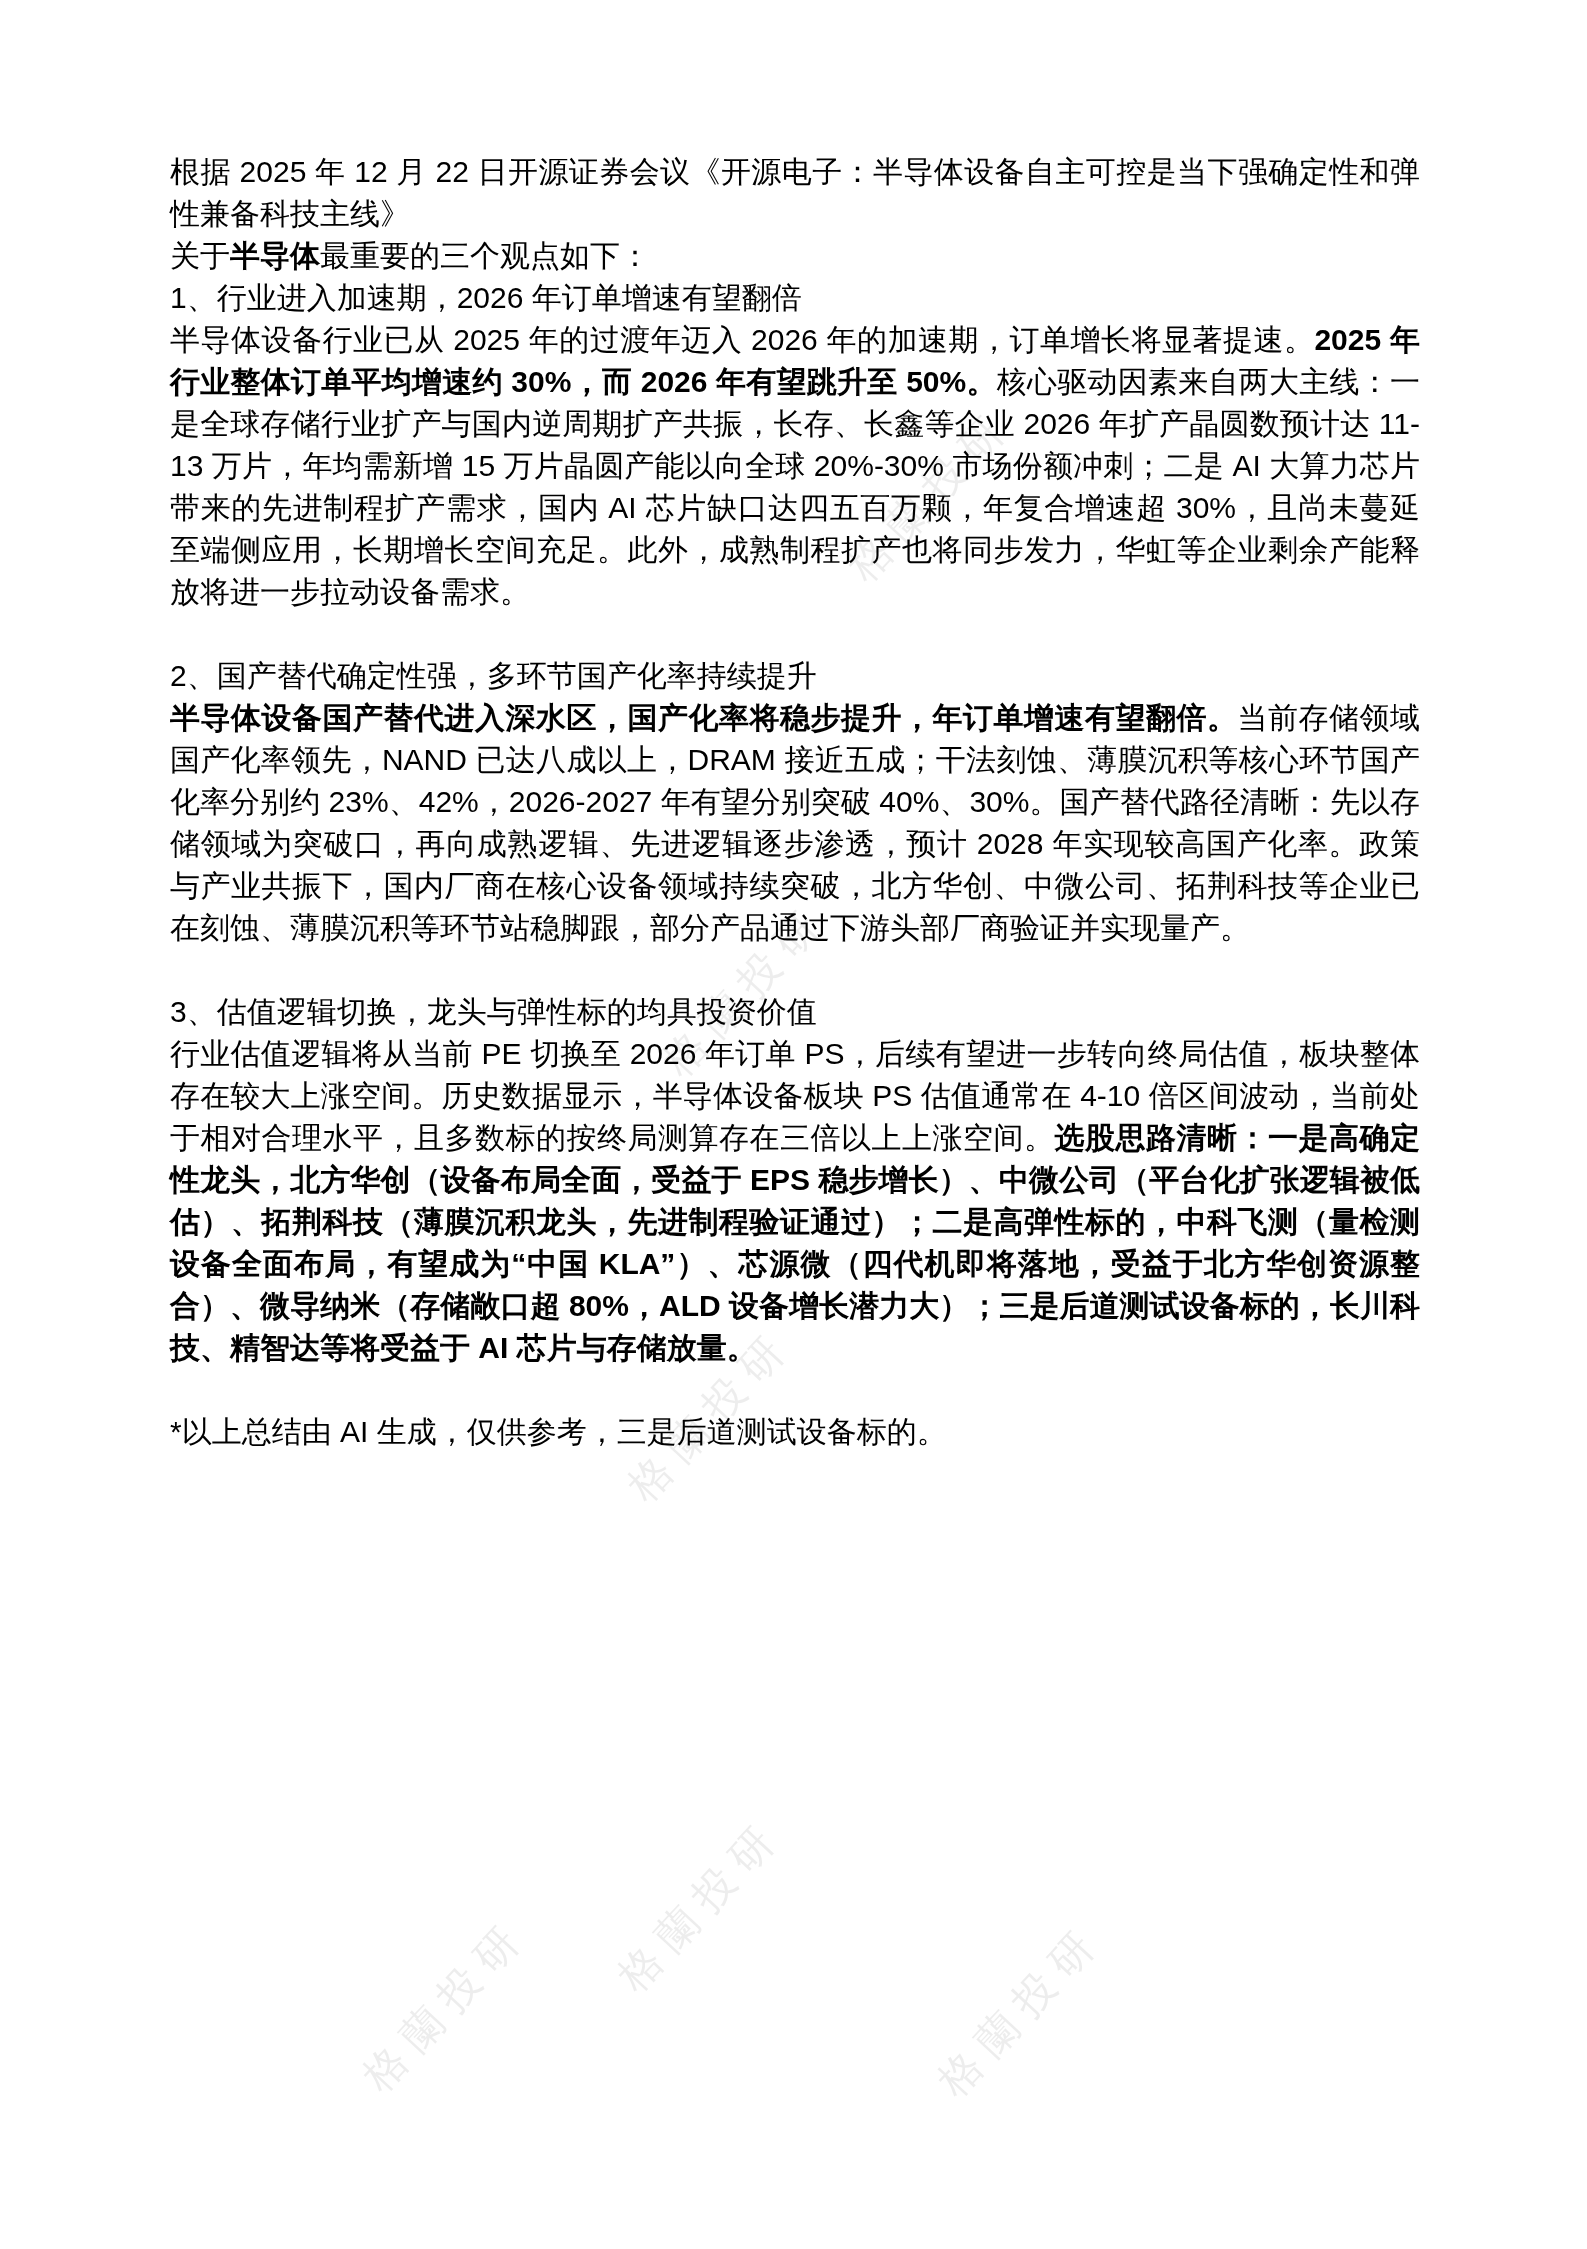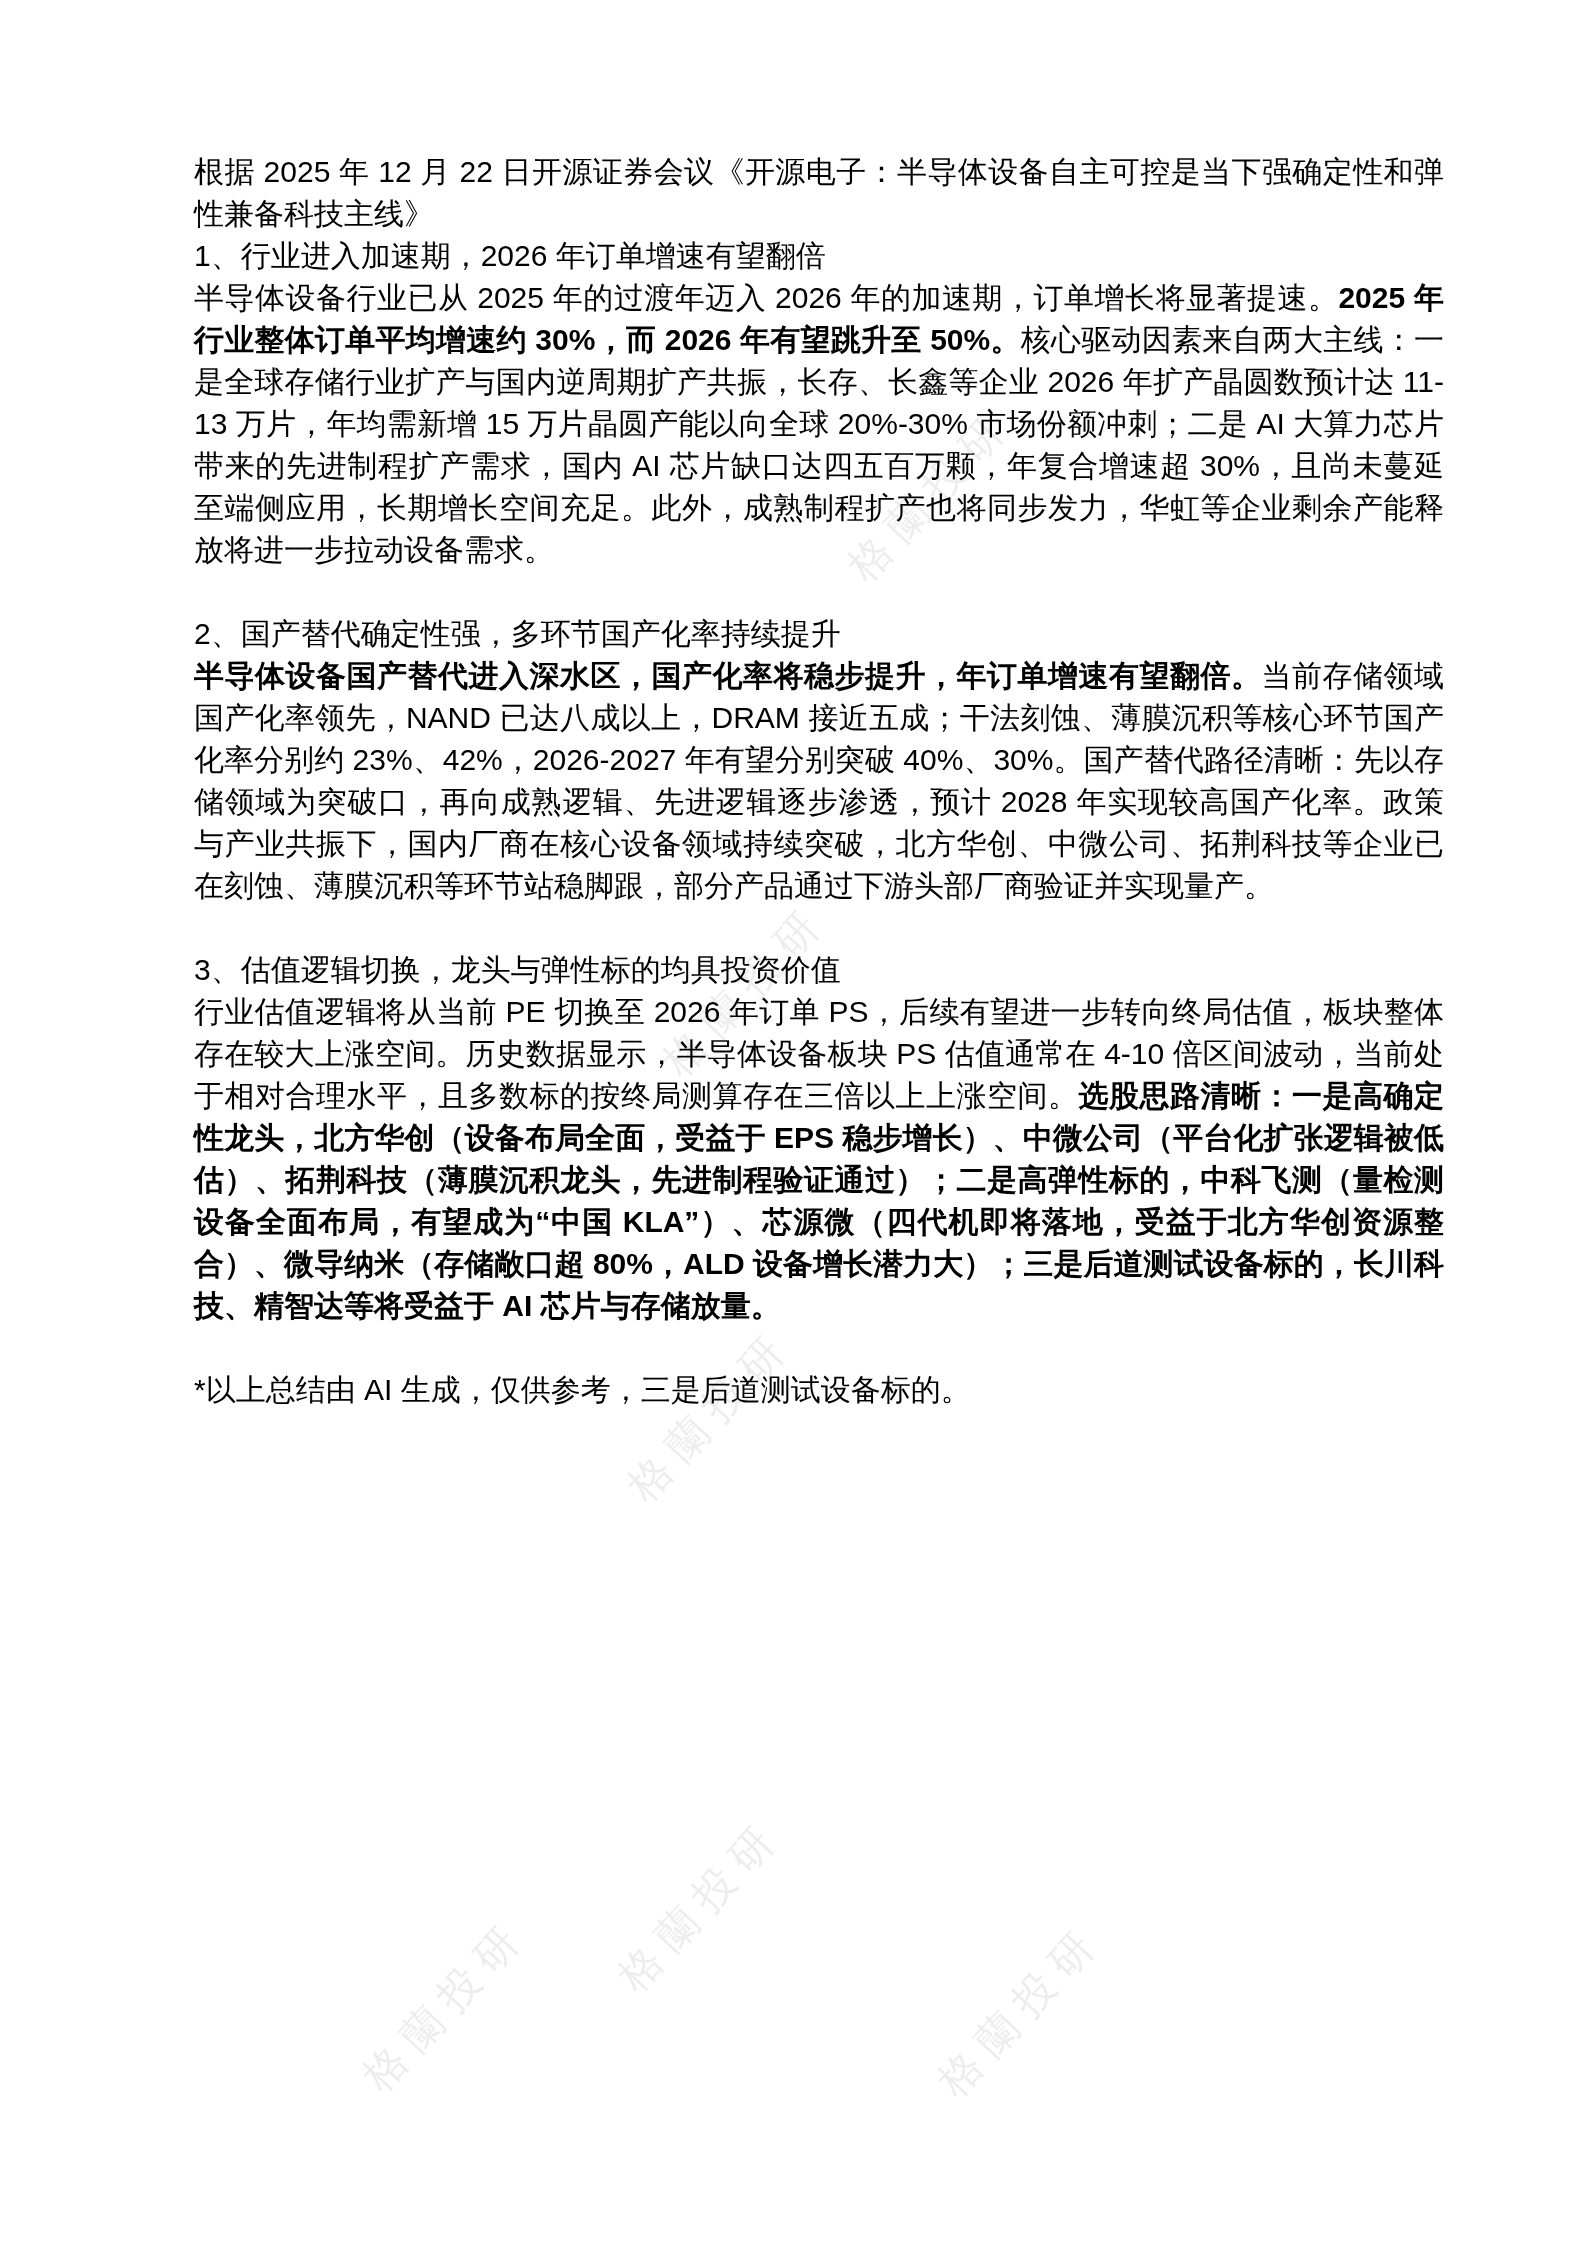--- a/index.html
+++ b/index.html
@@ -33,21 +33,20 @@
   .doc {
     position: absolute;
     left: 170px;
     top: 151px;
     width: 1250px;
     z-index: 1;
     font-size: 30px;
     line-height: 42px;
     color: #000000;
     font-family: "Liberation Sans", sans-serif;
-    margin-left: 24px;
   }
   .para {
     text-align: justify;
     text-justify: inter-ideograph;
   }
   .seg { font-weight: 400; }
   .seg.bold { font-weight: 700; }
   .spacer { height: 42px; }
 </style>
 </head>
@@ -57,20 +56,21 @@
   <div class="watermark-layer">
       <div class="watermark" style="left: 930px; top: 495px; color: rgba(0, 0, 0, 0.07); transform: translate(-50%, -50%) rotate(-47deg);">格蘭投研</div>
       <div class="watermark" style="left: 745px; top: 990px; color: rgba(0, 0, 0, 0.07); transform: translate(-50%, -50%) rotate(-47deg);">格蘭投研</div>
       <div class="watermark" style="left: 710px; top: 1415px; color: rgba(0, 0, 0, 0.07); transform: translate(-50%, -50%) rotate(-47deg);">格蘭投研</div>
       <div class="watermark" style="left: 700px; top: 1905px; color: rgba(0, 0, 0, 0.07); transform: translate(-50%, -50%) rotate(-47deg);">格蘭投研</div>
       <div class="watermark" style="left: 445px; top: 2005px; color: rgba(0, 0, 0, 0.07); transform: translate(-50%, -50%) rotate(-47deg);">格蘭投研</div>
       <div class="watermark" style="left: 1020px; top: 2010px; color: rgba(0, 0, 0, 0.07); transform: translate(-50%, -50%) rotate(-47deg);">格蘭投研</div>
     </div>
   <div class="doc">
       <div class="para"><span class="seg">根据 2025 年 12 月 22 日开源证券会议《开源电子：半导体设备自主可控是当下强确定性和弹性兼备科技主线》</span></div>
+      <div class="para"><span class="seg">关于</span><span class="seg bold">半导体</span><span class="seg">最重要的三个观点如下：</span></div>
       <div class="para"><span class="seg">1、行业进入加速期，2026 年订单增速有望翻倍</span></div>
       <div class="para"><span class="seg">半导体设备行业已从 2025 年的过渡年迈入 2026 年的加速期，订单增长将显著提速。</span><span class="seg bold">2025 年行业整体订单平均增速约 30%，而 2026 年有望跳升至 50%。</span><span class="seg">核心驱动因素来自两大主线：一是全球存储行业扩产与国内逆周期扩产共振，长存、长鑫等企业 2026 年扩产晶圆数预计达 11-13 万片，年均需新增 15 万片晶圆产能以向全球 20%-30% 市场份额冲刺；二是 AI 大算力芯片带来的先进制程扩产需求，国内 AI 芯片缺口达四五百万颗，年复合增速超 30%，且尚未蔓延至端侧应用，长期增长空间充足。此外，成熟制程扩产也将同步发力，华虹等企业剩余产能释放将进一步拉动设备需求。</span></div>
       <div class="spacer"></div>
       <div class="para"><span class="seg">2、国产替代确定性强，多环节国产化率持续提升</span></div>
       <div class="para"><span class="seg bold">半导体设备国产替代进入深水区，国产化率将稳步提升，年订单增速有望翻倍。</span><span class="seg">当前存储领域国产化率领先，NAND 已达八成以上，DRAM 接近五成；干法刻蚀、薄膜沉积等核心环节国产化率分别约 23%、42%，2026-2027 年有望分别突破 40%、30%。国产替代路径清晰：先以存储领域为突破口，再向成熟逻辑、先进逻辑逐步渗透，预计 2028 年实现较高国产化率。政策与产业共振下，国内厂商在核心设备领域持续突破，北方华创、中微公司、拓荆科技等企业已在刻蚀、薄膜沉积等环节站稳脚跟，部分产品通过下游头部厂商验证并实现量产。</span></div>
       <div class="spacer"></div>
       <div class="para"><span class="seg">3、估值逻辑切换，龙头与弹性标的均具投资价值</span></div>
       <div class="para"><span class="seg">行业估值逻辑将从当前 PE 切换至 2026 年订单 PS，后续有望进一步转向终局估值，板块整体存在较大上涨空间。历史数据显示，半导体设备板块 PS 估值通常在 4-10 倍区间波动，当前处于相对合理水平，且多数标的按终局测算存在三倍以上上涨空间。</span><span class="seg bold">选股思路清晰：一是高确定性龙头，北方华创（设备布局全面，受益于 EPS 稳步增长）、中微公司（平台化扩张逻辑被低估）、拓荆科技（薄膜沉积龙头，先进制程验证通过）；二是高弹性标的，中科飞测（量检测设备全面布局，有望成为“中国 KLA”）、芯源微（四代机即将落地，受益于北方华创资源整合）、微导纳米（存储敞口超 80%，ALD 设备增长潜力大）；三是后道测试设备标的，长川科技、精智达等将受益于 AI 芯片与存储放量。</span></div>
       <div class="spacer"></div>
       <div class="para"><span class="seg">*以上总结由 AI 生成，仅供参考，三是后道测试设备标的。</span></div>

